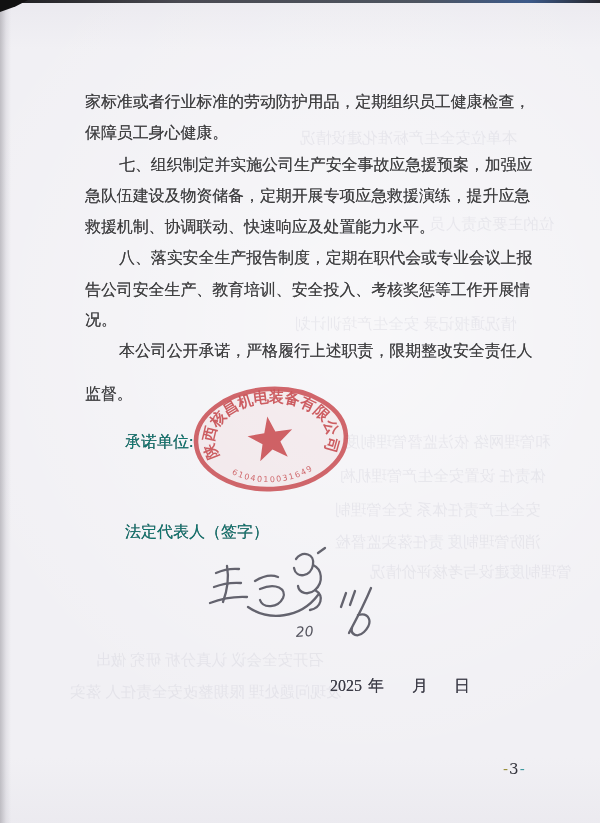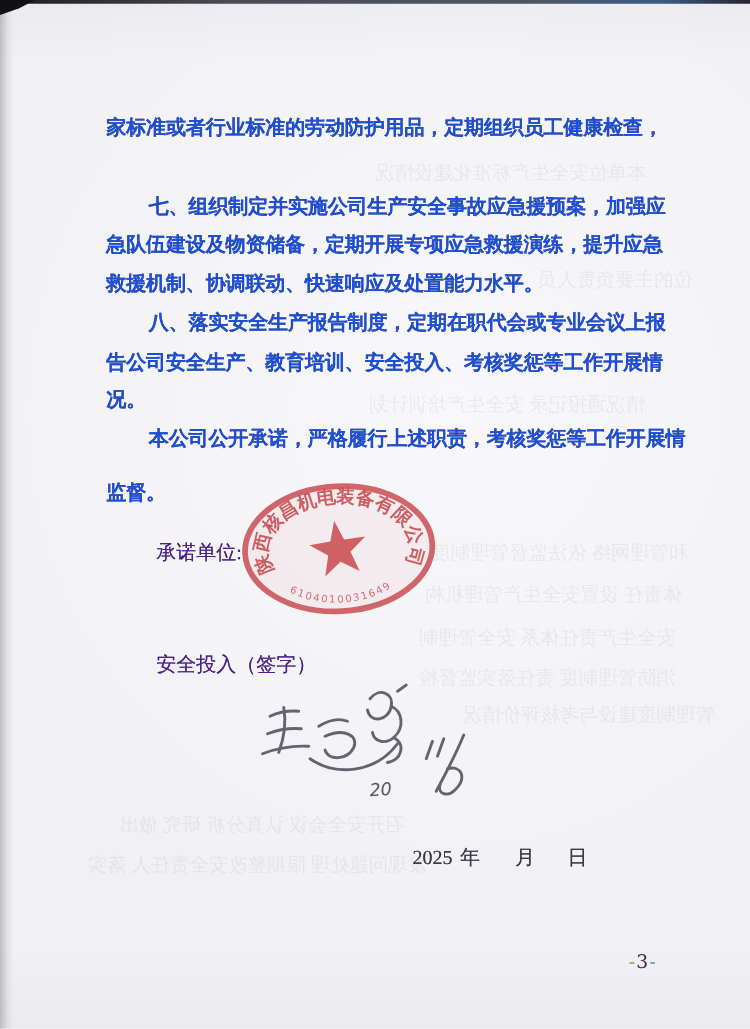--- a/index.html
+++ b/index.html
@@ -13,23 +13,23 @@
     background:linear-gradient(90deg,#1c1c1e,#4a4a52 30%,#4e5560 70%,#3c5a8a 88%,#26262c);}
   .edge-left{position:absolute;top:0;left:0;width:11px;height:823px;
     background:linear-gradient(90deg,rgba(150,148,155,.55),rgba(200,198,206,.35) 55%,rgba(230,229,234,0));}
   .corner-tl{position:absolute;top:0;left:0;width:28px;height:12px;background:#111;
     clip-path:polygon(0 0,100% 0,55% 55%,0 100%);}
   .paper-shade{position:absolute;inset:0;pointer-events:none;
     background:
       radial-gradient(120% 90% at 60% 40%,rgba(255,255,255,.5),rgba(255,255,255,0) 60%),
       linear-gradient(180deg,rgba(216,214,224,.25),rgba(240,239,244,0) 6%,rgba(240,239,244,0) 92%,rgba(214,212,222,.2));}
 
-  .line{position:absolute;white-space:nowrap;color:#1d4ed8;font-size:16px;
-    letter-spacing:-0.1px;text-shadow:0 0 .5px rgba(59,59,70,.8);font-weight:bold;}
-  .label{position:absolute;white-space:nowrap;color:#4c1d95;font-size:16px;
+  .line{position:absolute;white-space:nowrap;color:#404040;font-size:16px;
+    letter-spacing:-0.1px;text-shadow:0 0 .5px rgba(59,59,70,.8);}
+  .label{position:absolute;white-space:nowrap;color:#0f766e;font-size:16px;
     text-shadow:0 0 .5px rgba(59,59,70,.8);}
 
   .dateline{position:absolute;top:676px;left:330px;color:#3b3b46;font-size:16px;
     text-shadow:0 0 .5px rgba(59,59,70,.8);}
   .dateline span{display:inline-block;}
   .dateline .gap-s{margin:0 2px 0 6px;}
   .dateline .gap-l{margin:0 0 0 26px;}
 
   .pageno{position:absolute;top:760px;left:503px;font-size:15px;color:#33333c;
     letter-spacing:1px;font-family:"DejaVu Serif",serif;}
@@ -60,31 +60,32 @@
   <div class="bleed" style="top:314px;left:295px;">情况通报记录 安全生产培训计划</div>
   <div class="bleed" style="top:432px;left:345px;">和管理网络 依法监督管理制度</div>
   <div class="bleed" style="top:466px;left:340px;">体责任 设置安全生产管理机构</div>
   <div class="bleed" style="top:500px;left:335px;">安全生产责任体系 安全管理制</div>
   <div class="bleed" style="top:532px;left:335px;">消防管理制度 责任落实监督检</div>
   <div class="bleed" style="top:562px;left:370px;">管理制度建设与考核评价情况</div>
   <div class="bleed" style="top:650px;left:95px;">召开安全会议 认真分析 研究 做出</div>
   <div class="bleed" style="top:682px;left:70px;">发现问题处理 限期整改安全责任人 落实</div>
 
   <div class="line" style="top:92px;left:85px;">家标准或者行业标准的劳动防护用品，定期组织员工健康检查，</div>
+  <div class="line" style="top:123px;left:85px;">保障员工身心健康。</div>
   <div class="line" style="top:155px;left:119px;">七、组织制定并实施公司生产安全事故应急援预案，加强应</div>
   <div class="line" style="top:186px;left:85px;">急队伍建设及物资储备，定期开展专项应急救援演练，提升应急</div>
   <div class="line" style="top:248px;left:119px;">八、落实安全生产报告制度，定期在职代会或专业会议上报</div>
   <div class="line" style="top:217px;left:85px;">救援机制、协调联动、快速响应及处置能力水平。</div>
   <div class="line" style="top:280px;left:85px;">告公司安全生产、教育培训、安全投入、考核奖惩等工作开展情</div>
   <div class="line" style="top:310px;left:85px;">况。</div>
-  <div class="line" style="top:341px;left:119px;">本公司公开承诺，严格履行上述职责，考核奖惩等工作开展情</div>
+  <div class="line" style="top:341px;left:119px;">本公司公开承诺，严格履行上述职责，限期整改安全责任人</div>
   <div class="line" style="top:384px;left:85px;">监督。</div>
 
   <div class="label" style="top:432px;left:125px;">承诺单位:</div>
-  <div class="label" style="top:522px;left:125px;">安全投入（签字）</div>
+  <div class="label" style="top:522px;left:125px;">法定代表人（签字）</div>
 
   <svg class="seal" viewBox="0 0 170 118">
     <defs>
       <path id="arcTop" d="M 35.6 76.5 A 57 37 0 1 1 134.4 76.5" fill="none"></path>
       <path id="arcBottom" d="M 40 88 A 62 42 0 0 0 130 88" fill="none"></path>
     </defs>
     <ellipse cx="85" cy="58" rx="75" ry="50" fill="#e89aa0" opacity="0.10"></ellipse>
     <ellipse cx="85" cy="58" rx="75" ry="50" fill="none" stroke="#cf4a4e" stroke-width="4.6" opacity="0.88"></ellipse>
     <text font-size="15" font-weight="bold" fill="#cf4a4e" opacity="0.92" font-family="'Liberation Serif','DejaVu Serif',serif">
       <textPath href="#arcTop" startOffset="50%" text-anchor="middle">陕西核昌机电装备有限公司</textPath>

